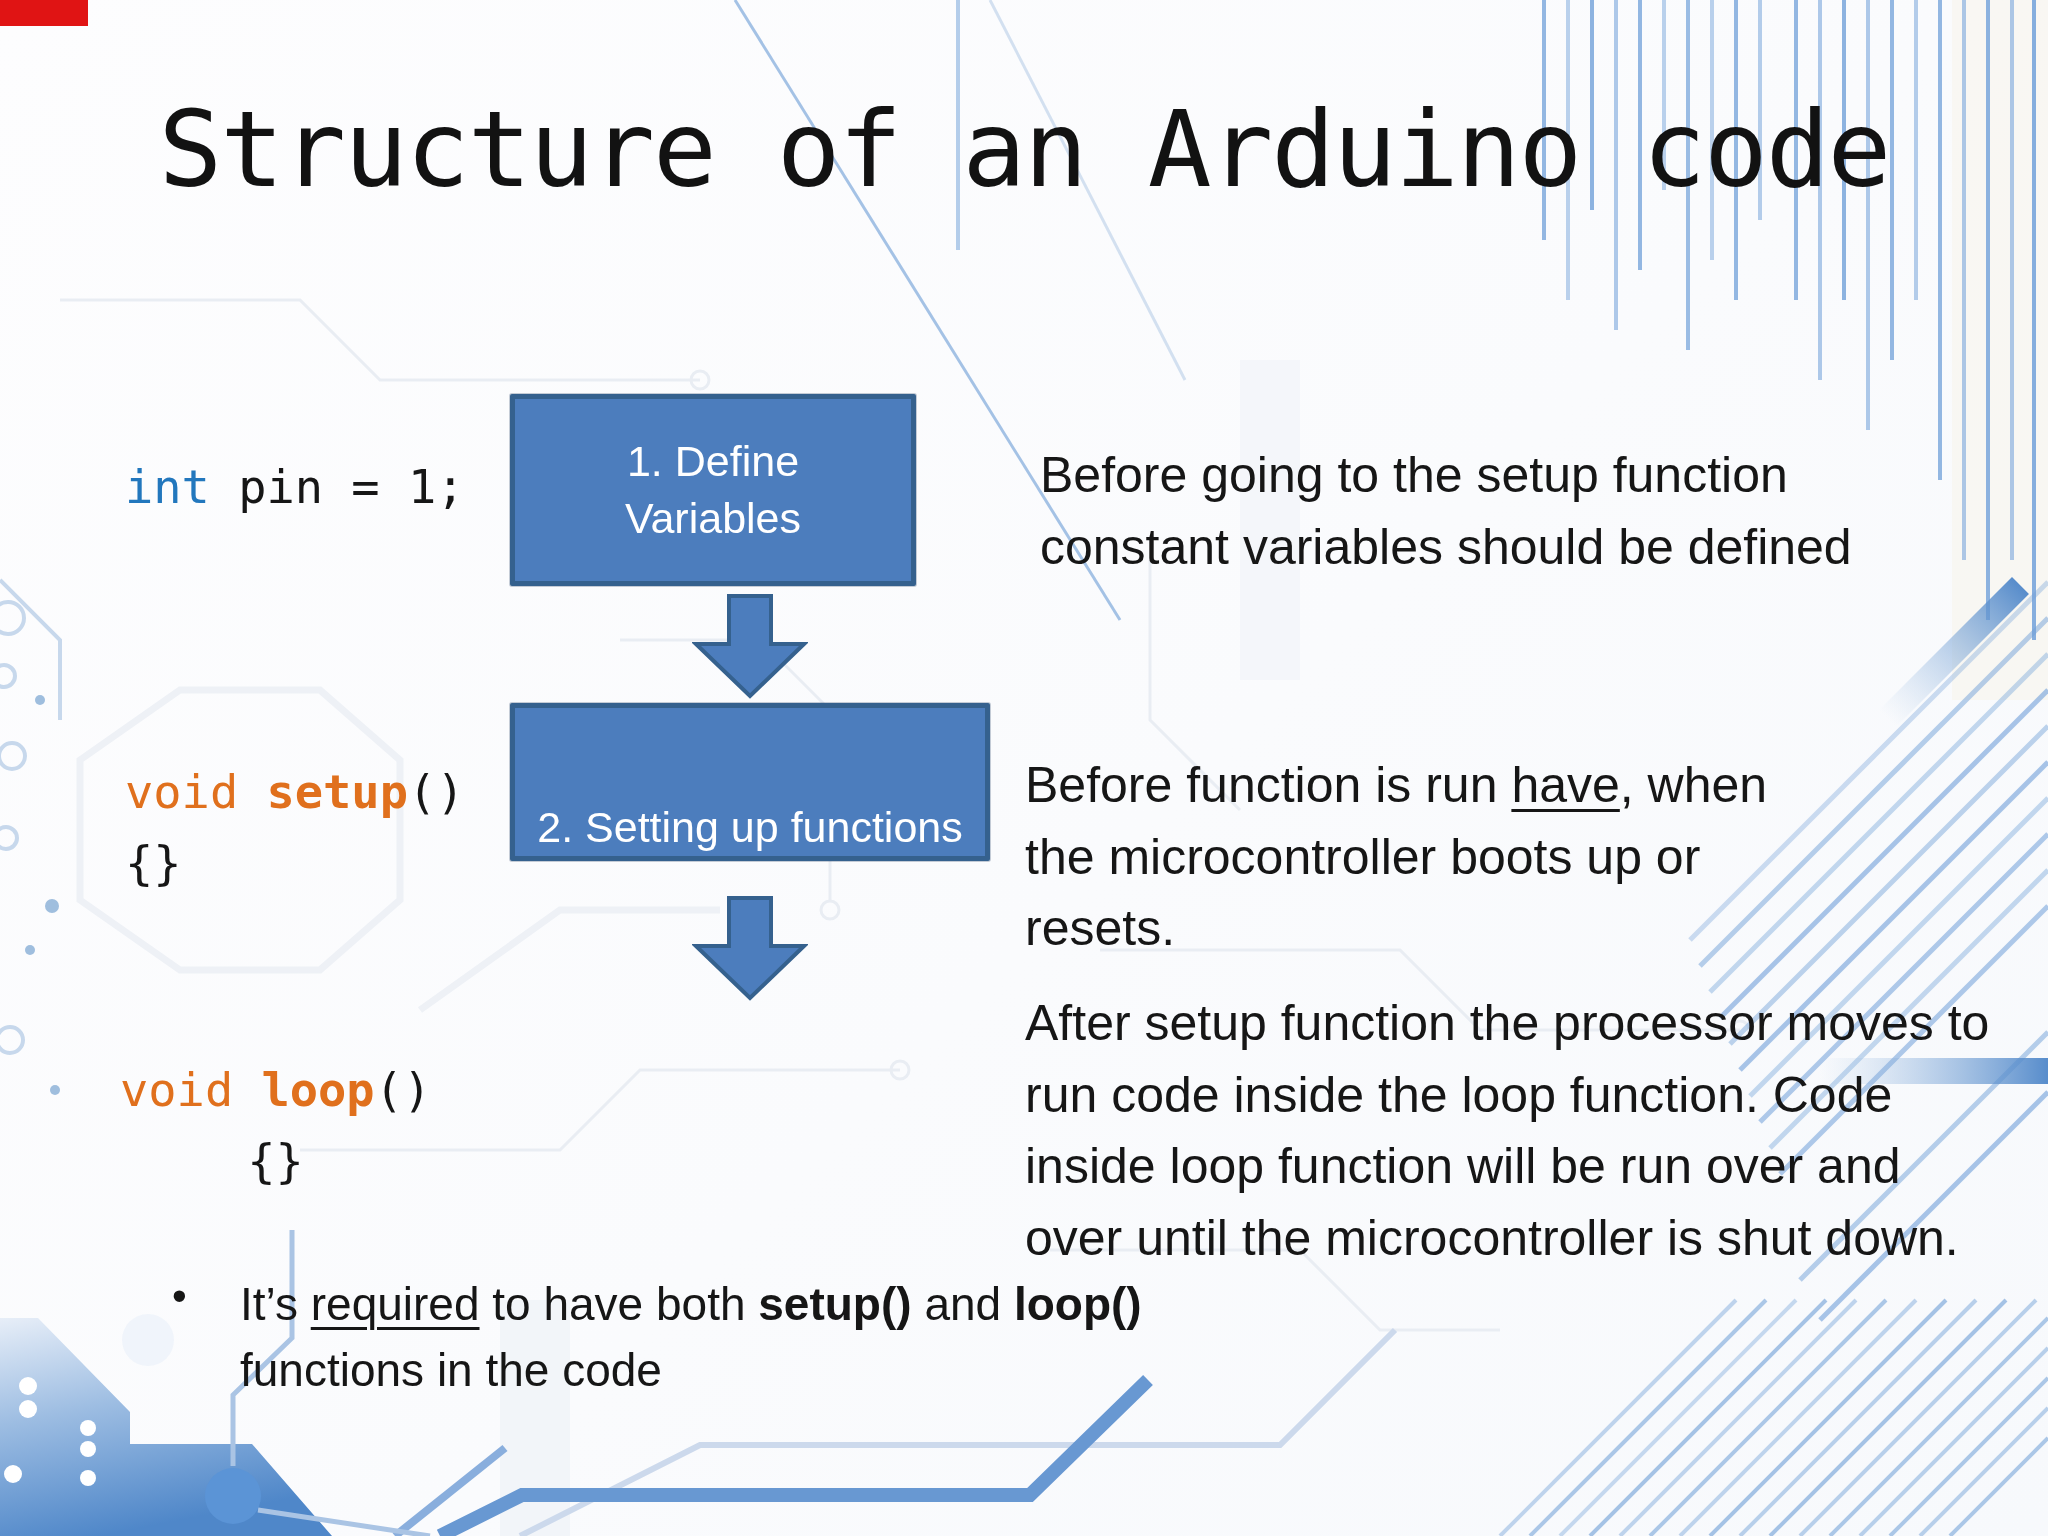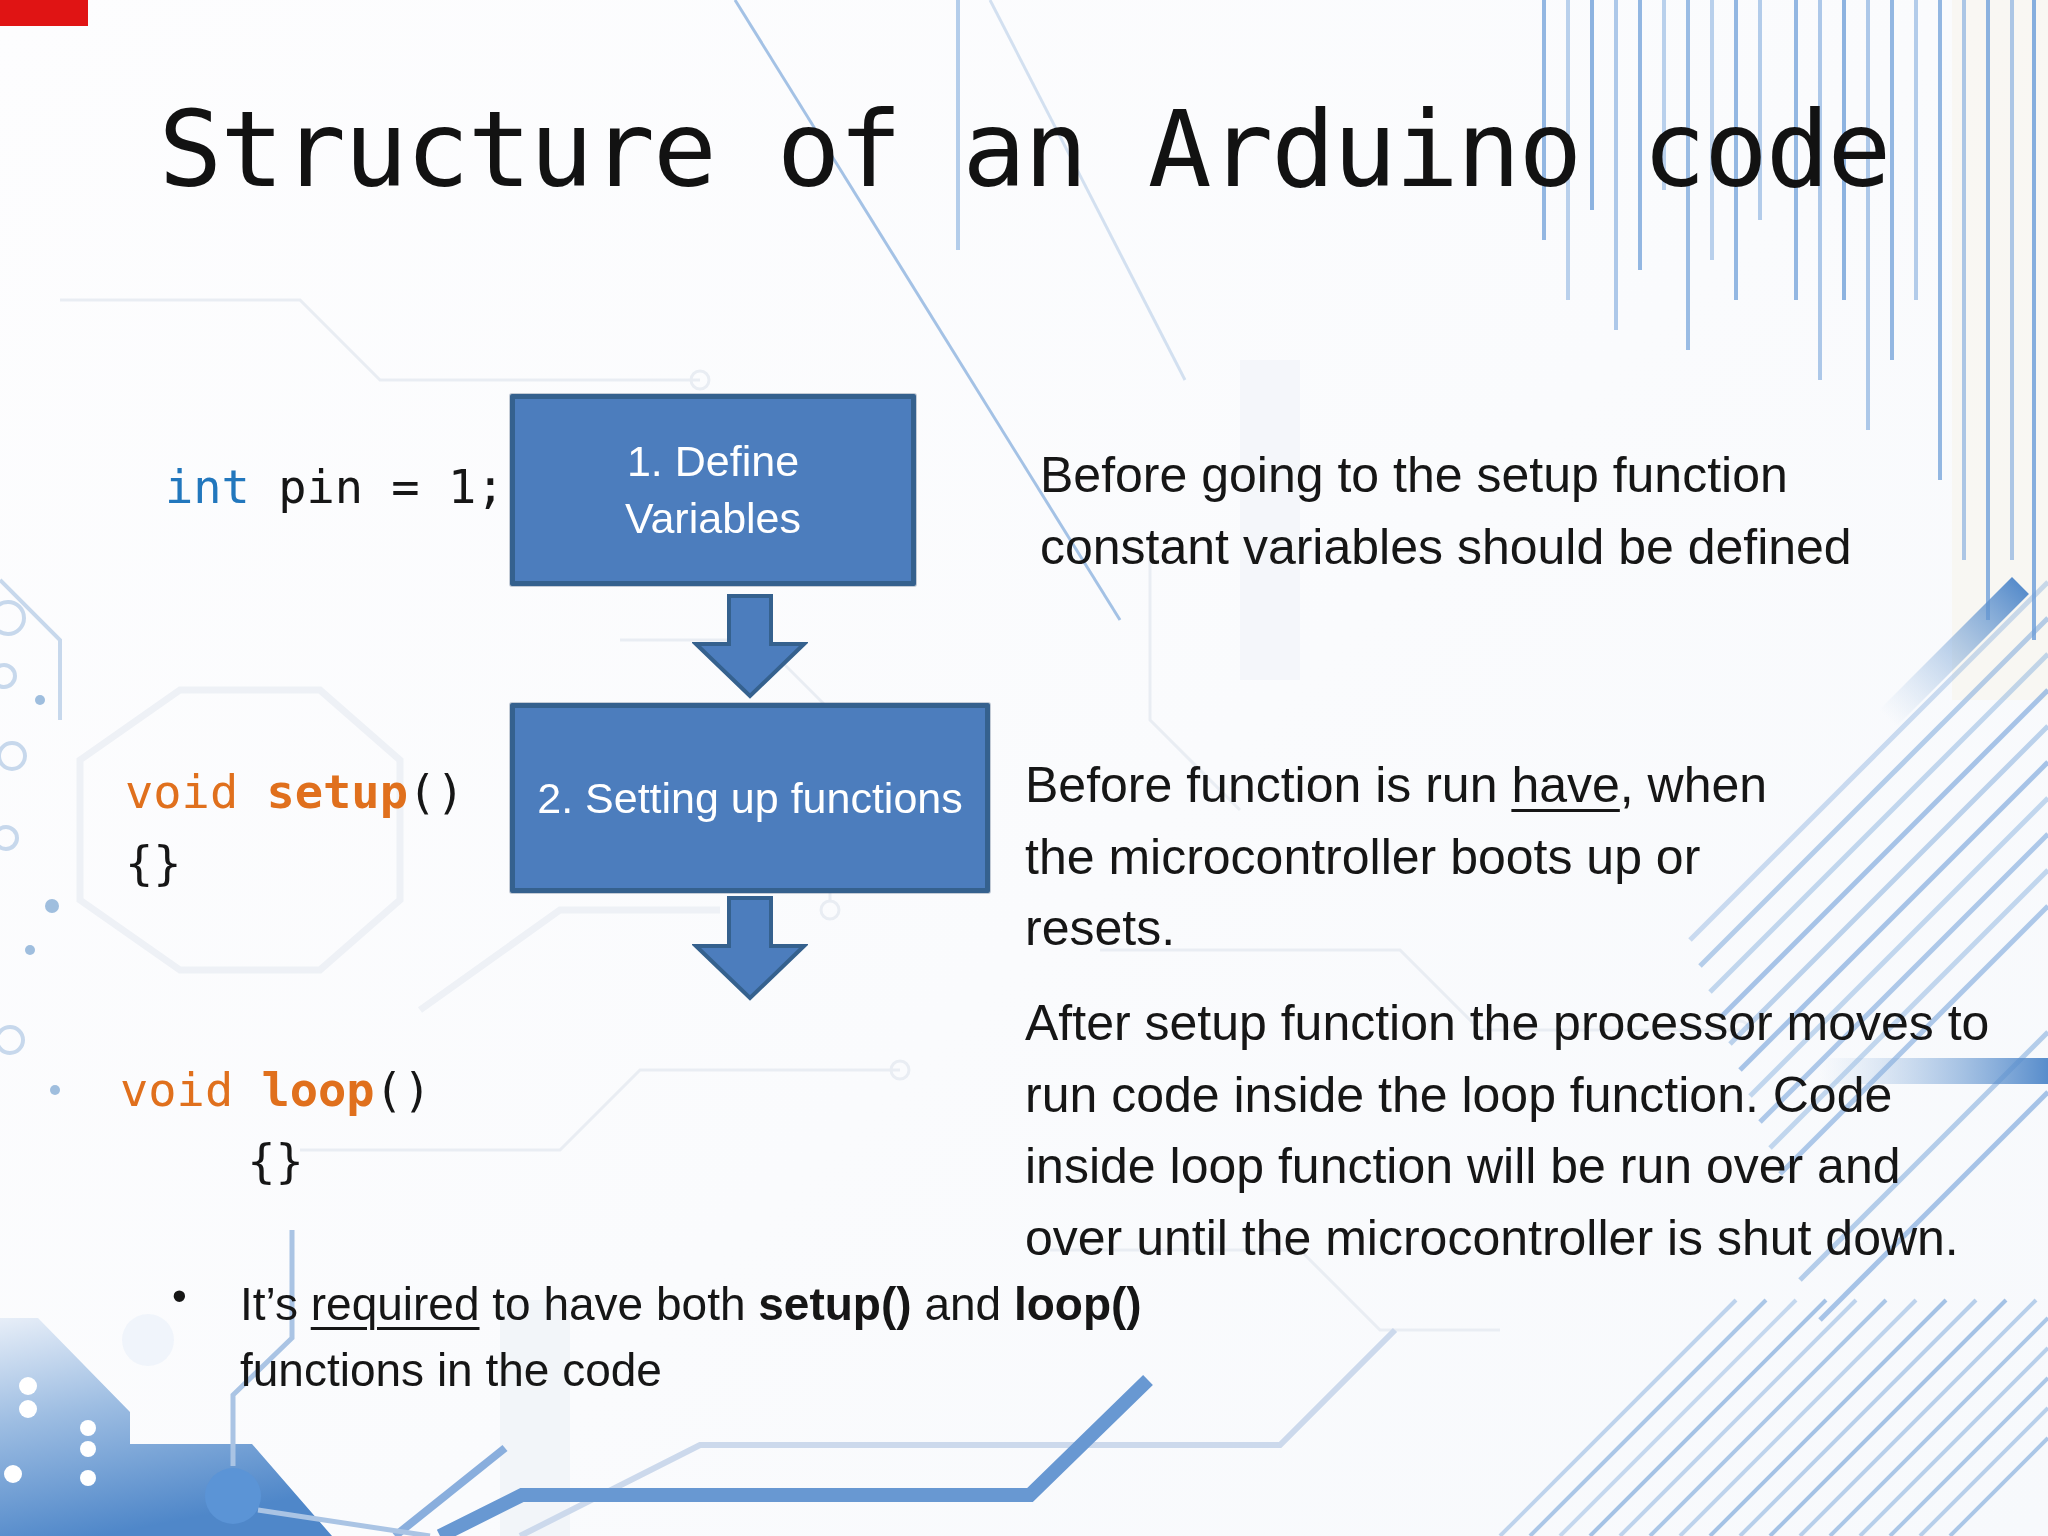--- a/index.html
+++ b/index.html
@@ -12,21 +12,21 @@
   .abs{position:absolute;}
   .title{
     left:0;top:88px;width:2048px;text-align:center;
     font-family:"DejaVu Sans Mono",monospace;font-size:106px;font-weight:400;
     letter-spacing:-2px;color:#121212;white-space:nowrap;
   }
   .code{
     font-family:"DejaVu Sans Mono",monospace;font-size:47px;line-height:1.5;
     color:#161616;white-space:pre;
   }
-  .kw-blue{color:#2277bd;margin-left:40px;}
+  .kw-blue{color:#2277bd;}
   .kw-orange{color:#e0701d;}
   .fn-orange{color:#e0701d;font-weight:700;}
   .flowbox{
     width:406px;height:192px;box-sizing:border-box;
     background:#4c7dbd;border:5px solid #35618e;border-radius:2px;
     display:flex;align-items:center;justify-content:center;text-align:center;
     color:#ffffff;font-size:43px;line-height:1.32;padding:0 22px;
     box-shadow:0 0 0 1px rgba(30,60,100,0.25);
   }
   .note{font-size:50px;line-height:1.43;color:#161616;}
@@ -181,21 +181,21 @@
   <div class="abs code" style="left:120px;top:1055px;text-align:center;"><span class="kw-orange">void</span><span> </span><span class="fn-orange">loop</span><span>()</span><br><span>{}</span></div>
 
   <div class="abs flowbox" style="left:510px;top:394px;">
     <span>1. Define Variables</span>
   </div>
 
   <svg class="abs" style="left:692px;top:594px;" width="116" height="106" viewBox="0 0 116 106">
     <polygon points="37,2 79,2 79,50 112,50 58,102 4,50 37,50" fill="#4c7dbd" stroke="#35618e" stroke-width="4"></polygon>
   </svg>
 
-  <div class="abs flowbox" style="left:510px;top:703px;width:480px;height:190px;">
+  <div class="abs flowbox" style="left:510px;top:703px;width:480px;height:158px;align-items:flex-end;">
     <span>2. Setting up functions</span>
   </div>
 
   <svg class="abs" style="left:692px;top:896px;" width="116" height="106" viewBox="0 0 116 106">
     <polygon points="37,2 79,2 79,50 112,50 58,102 4,50 37,50" fill="#4c7dbd" stroke="#35618e" stroke-width="4"></polygon>
   </svg>
 
 
   <div class="abs note" style="left:1040px;top:440px;width:920px;">Before going to the setup function constant variables should be defined</div>
 

